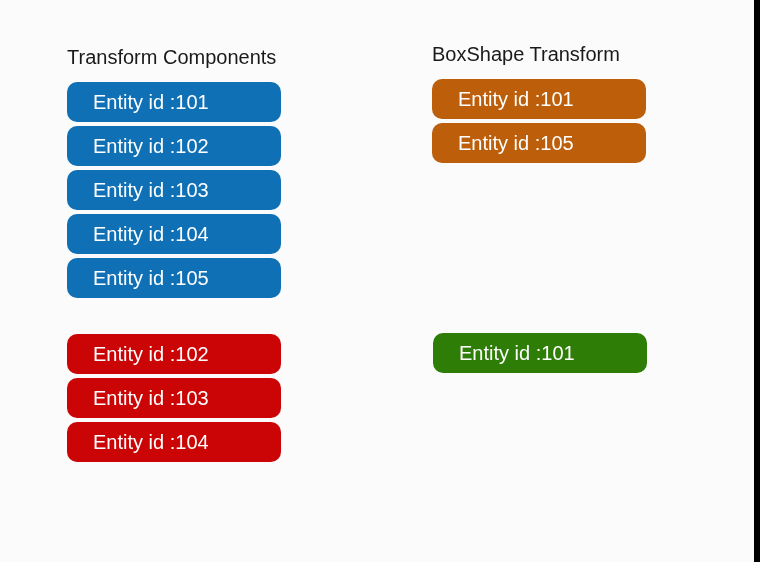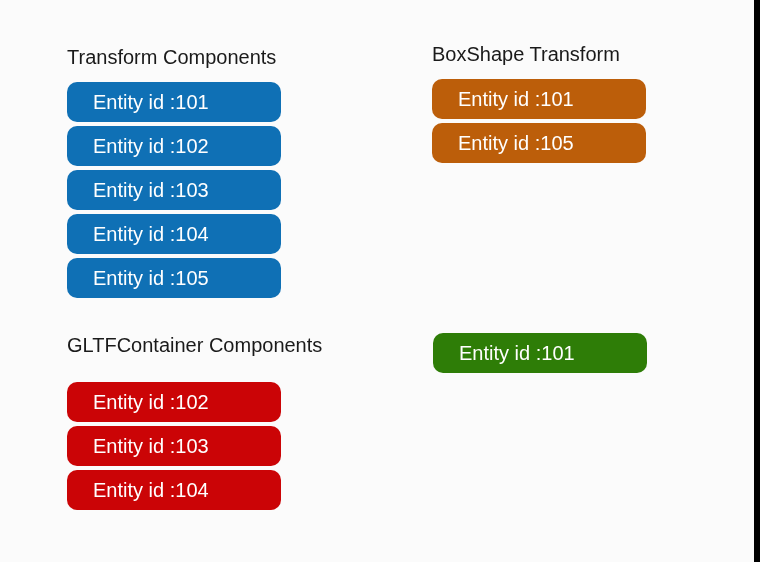--- a/index.html
+++ b/index.html
@@ -78,21 +78,20 @@
 
 <section id="sec-boxshape" class="component-section row1">
   <h2 class="section-title">BoxShape Transform</h2>
   <div class="pill-list">
     <div class="pill" style="background-color: rgb(188, 94, 10);">Entity id :101</div>
     <div class="pill" style="background-color: rgb(188, 94, 10);">Entity id :105</div>
   </div>
 </section>
 
 <section id="sec-gltf" class="component-section row2">
-  <h2 class="section-title">GLTFContainer Components</h2>
   <div class="pill-list">
     <div class="pill" style="background-color: rgb(203, 4, 6);">Entity id :102</div>
     <div class="pill" style="background-color: rgb(203, 4, 6);">Entity id :103</div>
     <div class="pill" style="background-color: rgb(203, 4, 6);">Entity id :104</div>
   </div>
 </section>
 
 <section id="sec-audio" class="component-section row2">
   <div class="pill-list">
     <div class="pill" style="background-color: rgb(46, 125, 7);">Entity id :101</div>

